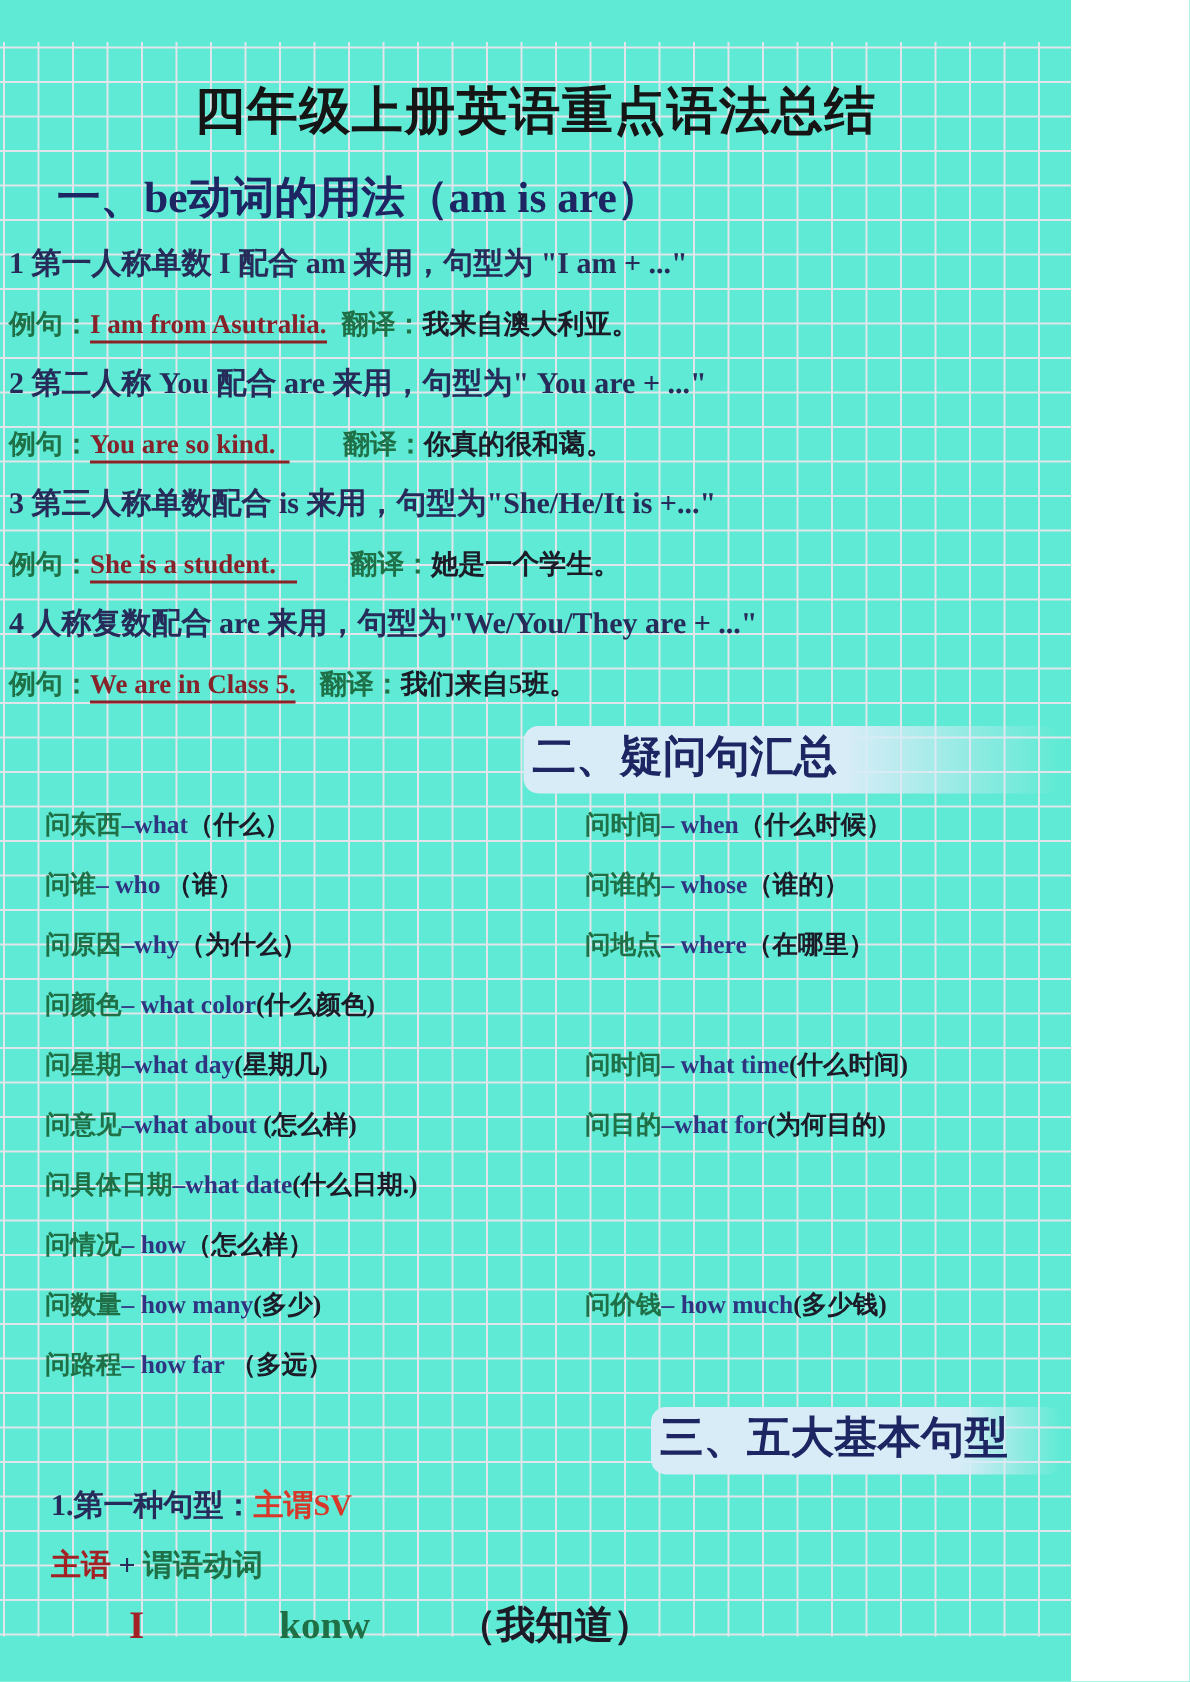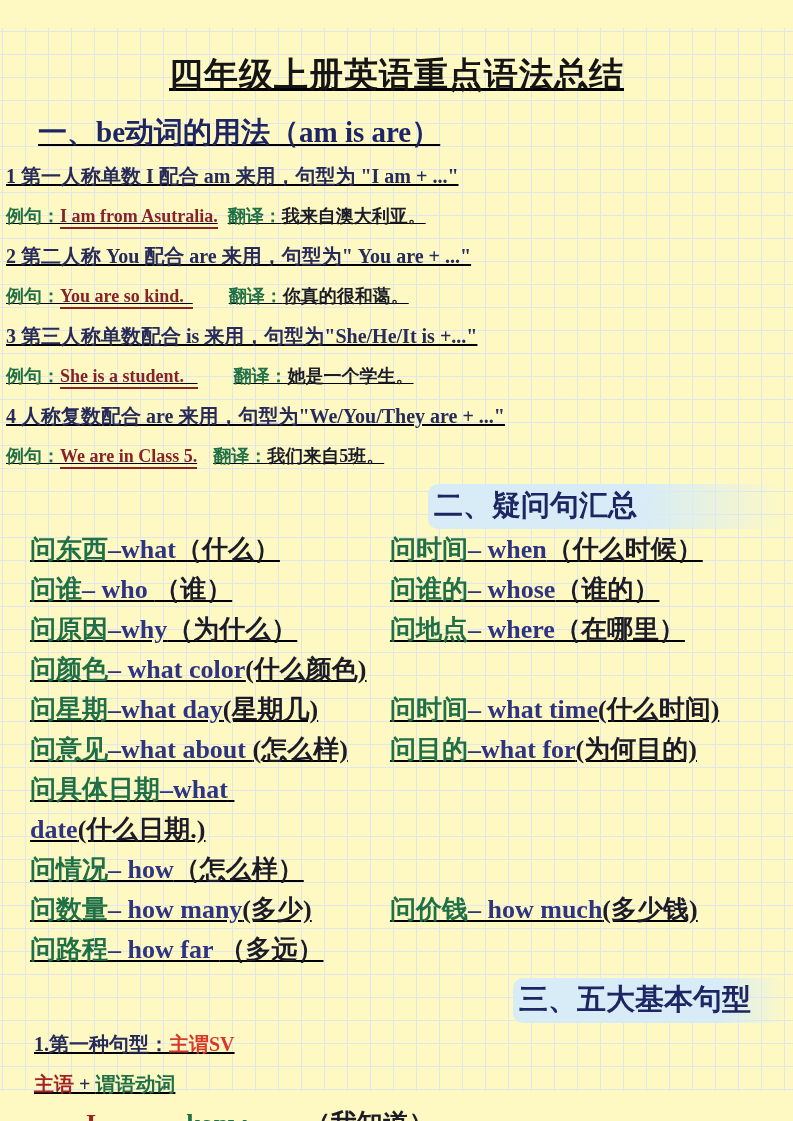--- a/index.html
+++ b/index.html
@@ -1,17 +1,17 @@
 <!DOCTYPE html>
 <html><head>
 <meta charset="utf-8">
 <style>
   html,body{margin:0;padding:0;}
   body{width:793px;height:1121px;background:#ffffff;font-family:"Liberation Serif","DejaVu Serif",serif;}
-  .sheet{position:relative;width:793px;height:1121px;overflow:hidden;background:#fef9c3;text-decoration:underline;}
+  .sheet{position:relative;width:714px;height:1121px;overflow:hidden;background:#5eead4;}
   .gridband{position:absolute;left:0;right:0;top:28px;bottom:30px;
     background-image:linear-gradient(#e2e5ea 1px,transparent 1px),linear-gradient(90deg,#e2e5ea 1px,transparent 1px);
     background-size:23px 23px;background-position:2px 3px;}
   .content{position:relative;padding:30px 6px 0 6px;}
 
   .title{margin-top:22px;text-align:center;font-family:"Liberation Sans","DejaVu Sans",sans-serif;
     font-weight:700;font-size:34px;line-height:44px;color:#151515;letter-spacing:1px;}
 
   .h1{margin-top:16px;padding-left:32px;font-weight:700;font-size:29px;line-height:40px;color:#1d2563;}
 
@@ -22,21 +22,21 @@
   .ex{color:#85222a;font-weight:600;border-bottom:2.5px solid #8a2328;padding-bottom:1px;white-space:pre-wrap;}
   .g-sm{margin-right:10px;} .g-md{margin-right:16px;} .g-lg{margin-right:36px;}
   .tr{color:#1c1c28;font-weight:600;}
 
   .h2wrap{margin-top:8px;padding-left:24px;line-height:40px;text-align:right;}
   .h2{display:inline-block;font-weight:700;font-size:29px;color:#1d2563;border-radius:10px;}
   .hl2{background:linear-gradient(90deg,#d7ecf7 0%,#d7ecf7 60%,rgba(215,236,247,0) 100%);padding:1px 150px 4px 6px;}
   .hl3{background:linear-gradient(90deg,#d7ecf7 0%,#d7ecf7 75%,rgba(215,236,247,0) 100%);padding:1px 36px 4px 6px;}
 
   .qrows{padding-left:24px;}
-  .qrow{display:flex;font-size:26px;line-height:40px;white-space:nowrap;}
+  .qrow{display:flex;font-size:17px;line-height:40px;white-space:nowrap;}
   .qcell1{flex:0 0 360px;overflow:visible;}
   .qcell2{flex:1;}
   .qlbl{color:#1f7046;font-weight:700;}
   .qen{color:#2e3480;font-weight:600;white-space:pre-wrap;}
   .qzh{color:#1c1c28;font-weight:600;}
 
   .s3{padding-left:28px;}
   .s3line{font-size:20px;line-height:40px;white-space:nowrap;font-weight:700;}
   .navy{color:#262b59;}
   .red{color:#d8382a;}

